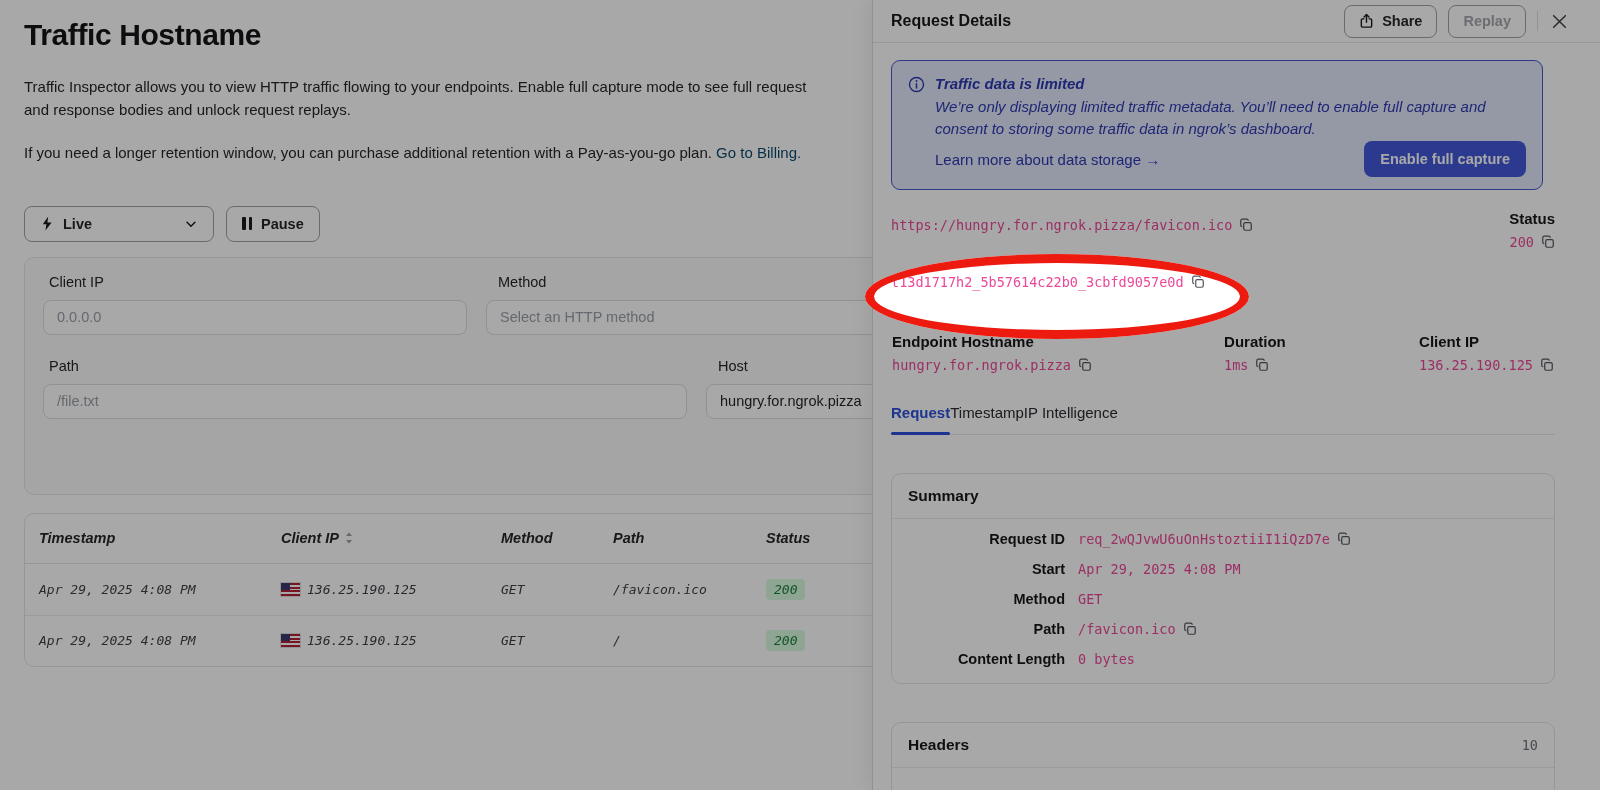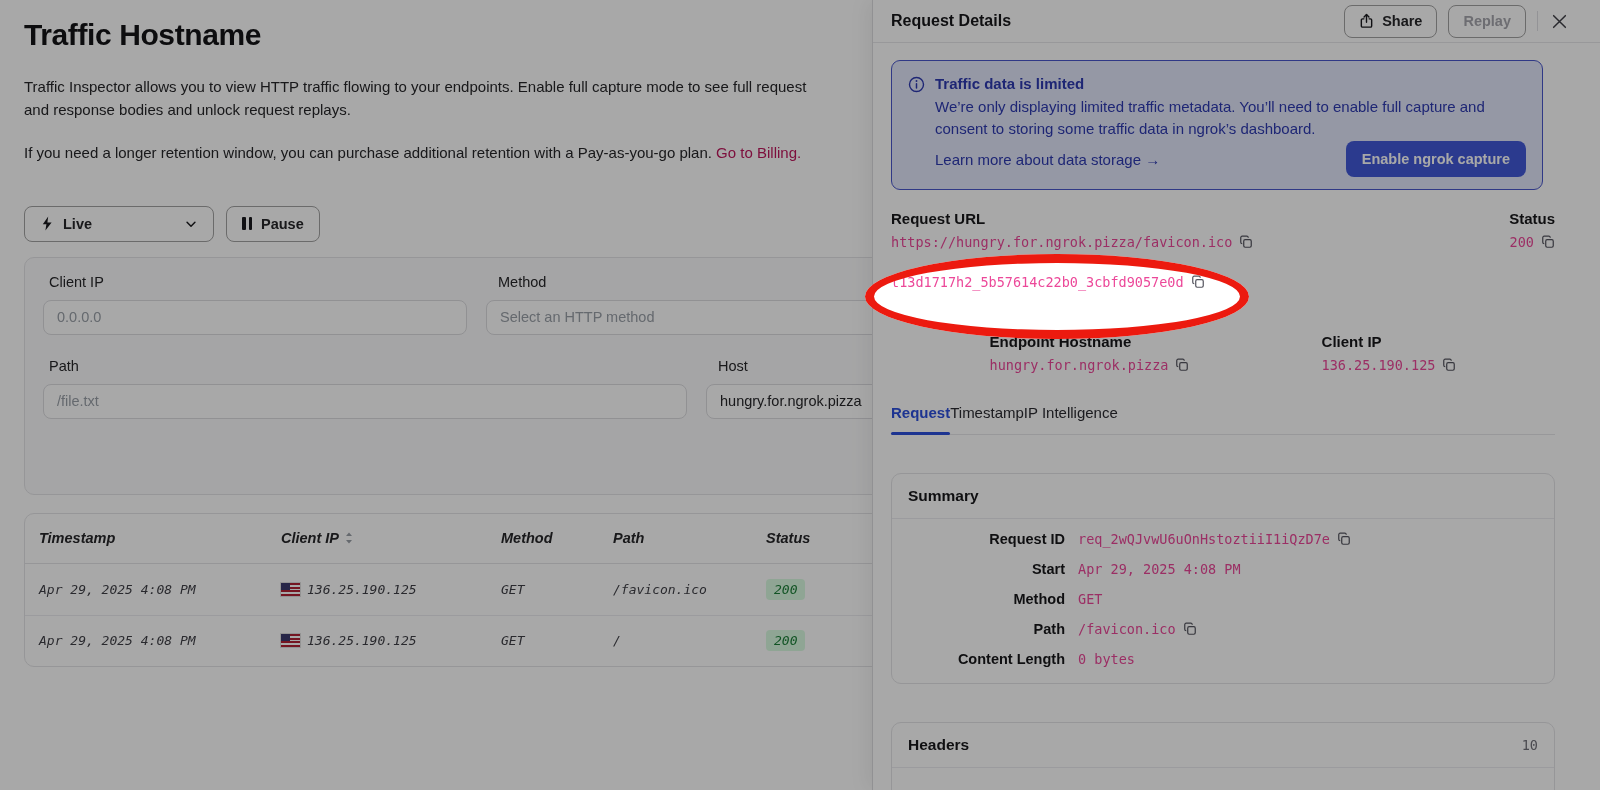--- a/index.html
+++ b/index.html
@@ -9,21 +9,21 @@
     background:#ffffff; color:#202024;
     font-family:"Liberation Sans", sans-serif;
     -webkit-font-smoothing:antialiased;
   }
 
   
   .main { position:absolute; inset:0; padding:18px 0 0 24px; }
   .page-title { margin:0 0 24px; font-size:30px; font-weight:700; letter-spacing:-0.4px; color:#141417; }
   .desc { width:800px; font-size:15px; line-height:22.5px; color:#27272a; margin:0 0 21px; }
   .desc.second { width:820px; }
-  .link { color:#be185d; text-decoration:none; cursor:pointer; }
+  .link { color:#0c4a6e; text-decoration:none; cursor:pointer; }
 
   .controls { margin-top:41px; display:flex; gap:12px; }
   .btn {
     display:inline-flex; align-items:center; gap:9px; height:36px; padding:0 15px;
     border:1px solid #a3a3a3; border-radius:8px; background:#fff;
     font-size:14.5px; font-weight:600; color:#27272a; cursor:pointer;
   }
   .live-btn { width:190px; }
   .live-btn .chev { margin-left:auto; }
   .icon { display:inline-flex; flex:none; }
@@ -77,21 +77,21 @@
   .hbtn { height:33px; padding:0 14px; gap:8px; }
   .hbtn.disabled { color:#a6a6ad; cursor:default; }
   .v-divider { width:1px; height:20px; background:#e0e0e4; }
   .close-btn { background:none; border:none; padding:2px; cursor:pointer; color:#3f3f46; display:inline-flex; }
 
   .banner {
     position:absolute; left:18px; top:60px; width:652px; height:130px;
     background:#e2e7fb; border:1px solid #4a57cb; border-radius:9px;
     padding:13px 16px; color:#2e3ab1;
   }
-  .banner-flex { display:flex; gap:10px; }
+  .banner-flex { display:flex; gap:10px;font-style:italic; }
   .banner-title { font-size:15px; font-weight:700; padding-top:1px; }
   .banner-body { font-size:15px; line-height:22px; width:600px; margin-top:4px; color:#2e3ab1; }
   .banner-bottom { position:absolute; left:43px; right:16px; bottom:12px; display:flex; align-items:center; justify-content:space-between; }
   .banner-link { color:#2e3ab1; font-size:15px; text-decoration:none; cursor:pointer; }
   .enable-btn {
     background:#4259d8; color:#fff; border:none; border-radius:8px; height:36px;
     padding:0 16px; font-size:14.5px; font-weight:600; cursor:pointer;
     font-family:"Liberation Sans",sans-serif;
   }
 
@@ -256,27 +256,26 @@
             <circle cx="8" cy="4.7" r="0.9" fill="#2e3ab1"></circle>
           </svg>
       </span>
       <div>
         <div class="banner-title">Traffic data is limited</div>
         <div class="banner-body">We’re only displaying limited traffic metadata. You’ll need to enable full capture and consent to storing some traffic data in ngrok’s dashboard.</div>
       </div>
     </div>
     <div class="banner-bottom">
       <a class="banner-link">Learn more about data storage →</a>
-      <button class="enable-btn">Enable ngrok capture</button>
+      <button class="enable-btn">Enable full capture</button>
     </div>
   </div>
 
   <div class="url-row">
     <div>
-      <div class="section-label">Request URL</div>
       <div class="mono-val">
           <span>https://hungry.for.ngrok.pizza/favicon.ico</span>
         <span class="copy-icon">
           <svg width="14" height="14" viewBox="0 0 16 16" fill="none" stroke="currentColor" stroke-width="1.4">
               <rect x="5.4" y="5.4" width="8.6" height="8.6" rx="1.6"></rect>
               <path d="M10.6 3.2V3a1.6 1.6 0 0 0-1.6-1.6H3.6A1.6 1.6 0 0 0 2 3v5.4A1.6 1.6 0 0 0 3.6 10h.2"></path>
             </svg>
         </span>
         </div>
     </div>
@@ -304,20 +303,32 @@
           </svg>
       </span>
       </div>
   </div>
 
   <div class="meta-row">
     <div class="meta-col1">
       <div class="section-label">Endpoint Hostname</div>
       <div class="mono-val">
           <span>hungry.for.ngrok.pizza</span>
+        <span class="copy-icon">
+          <svg width="14" height="14" viewBox="0 0 16 16" fill="none" stroke="currentColor" stroke-width="1.4">
+              <rect x="5.4" y="5.4" width="8.6" height="8.6" rx="1.6"></rect>
+              <path d="M10.6 3.2V3a1.6 1.6 0 0 0-1.6-1.6H3.6A1.6 1.6 0 0 0 2 3v5.4A1.6 1.6 0 0 0 3.6 10h.2"></path>
+            </svg>
+        </span>
+        </div>
+    </div>
+    <div class="meta-col2">
+      <div class="section-label">Duration</div>
+      <div class="mono-val">
+          <span>1ms</span>
         <span class="copy-icon">
           <svg width="14" height="14" viewBox="0 0 16 16" fill="none" stroke="currentColor" stroke-width="1.4">
               <rect x="5.4" y="5.4" width="8.6" height="8.6" rx="1.6"></rect>
               <path d="M10.6 3.2V3a1.6 1.6 0 0 0-1.6-1.6H3.6A1.6 1.6 0 0 0 2 3v5.4A1.6 1.6 0 0 0 3.6 10h.2"></path>
             </svg>
         </span>
         </div>
     </div>
     <div>
       <div class="section-label">Client IP</div>

